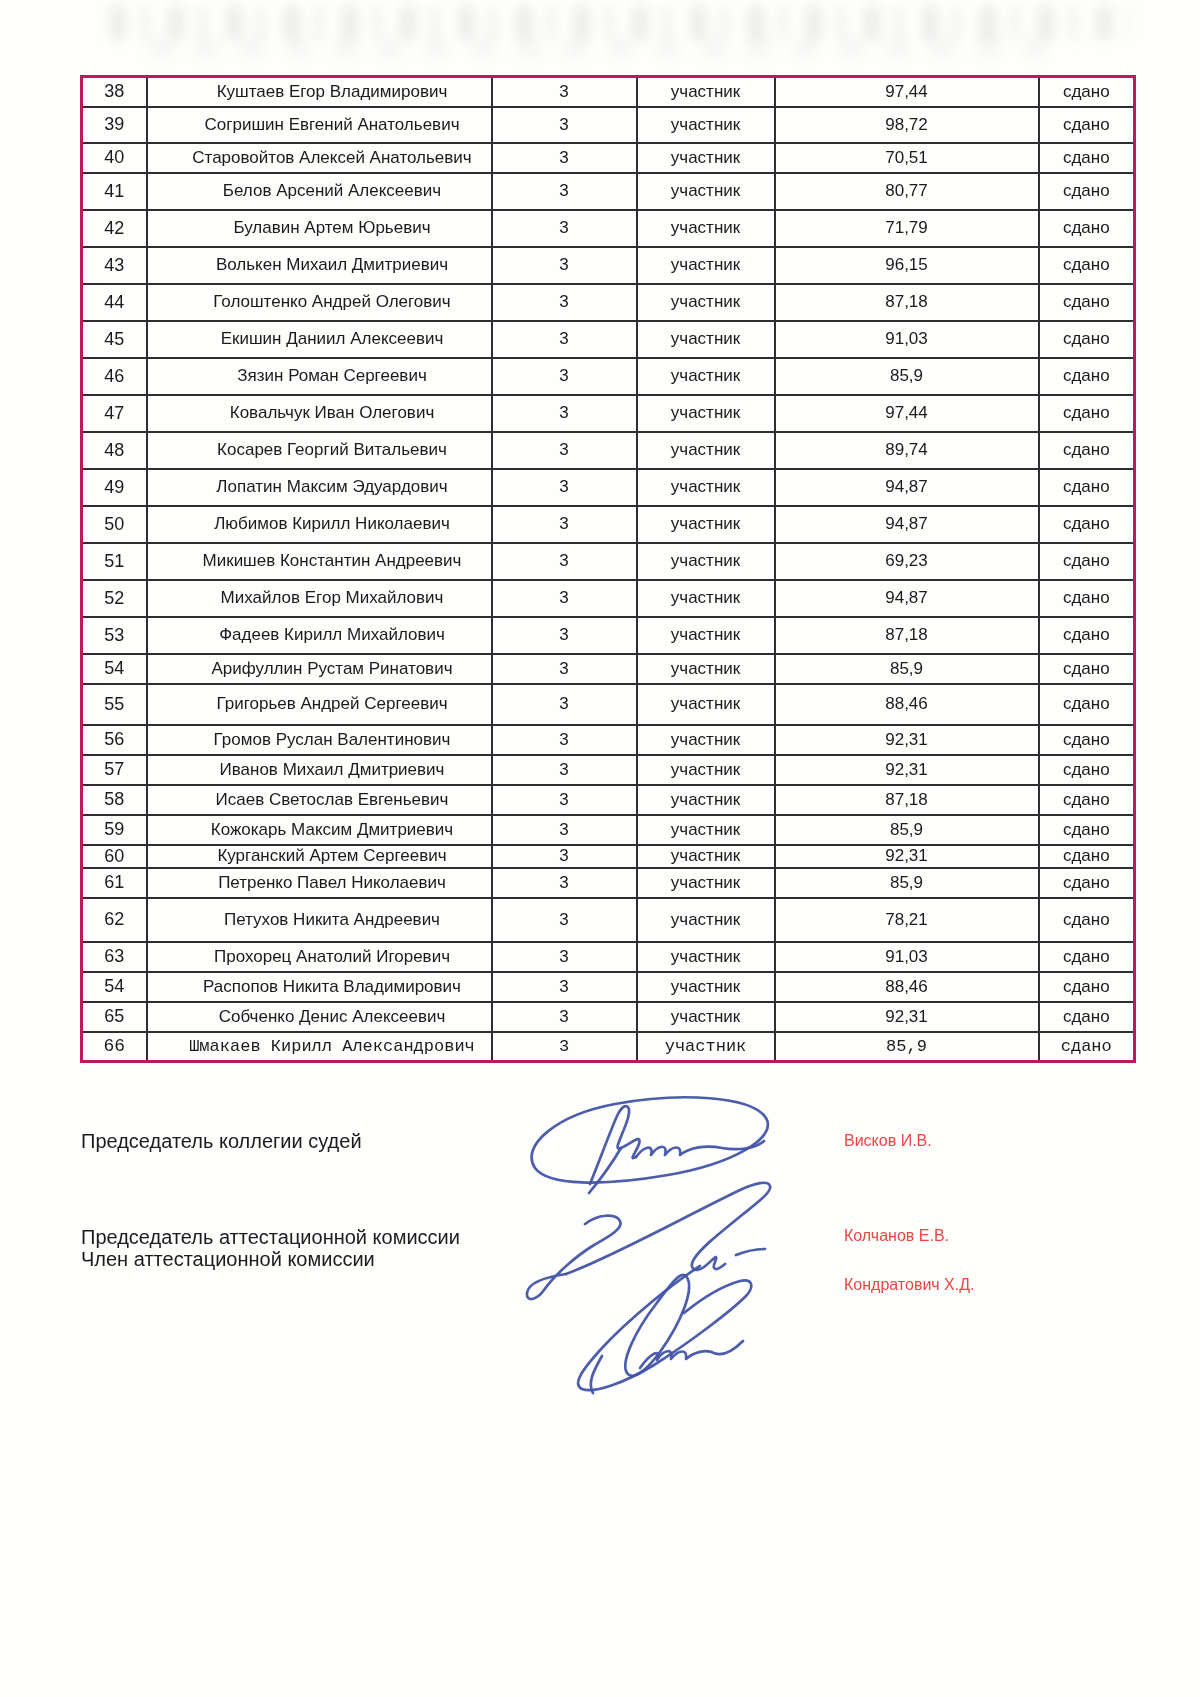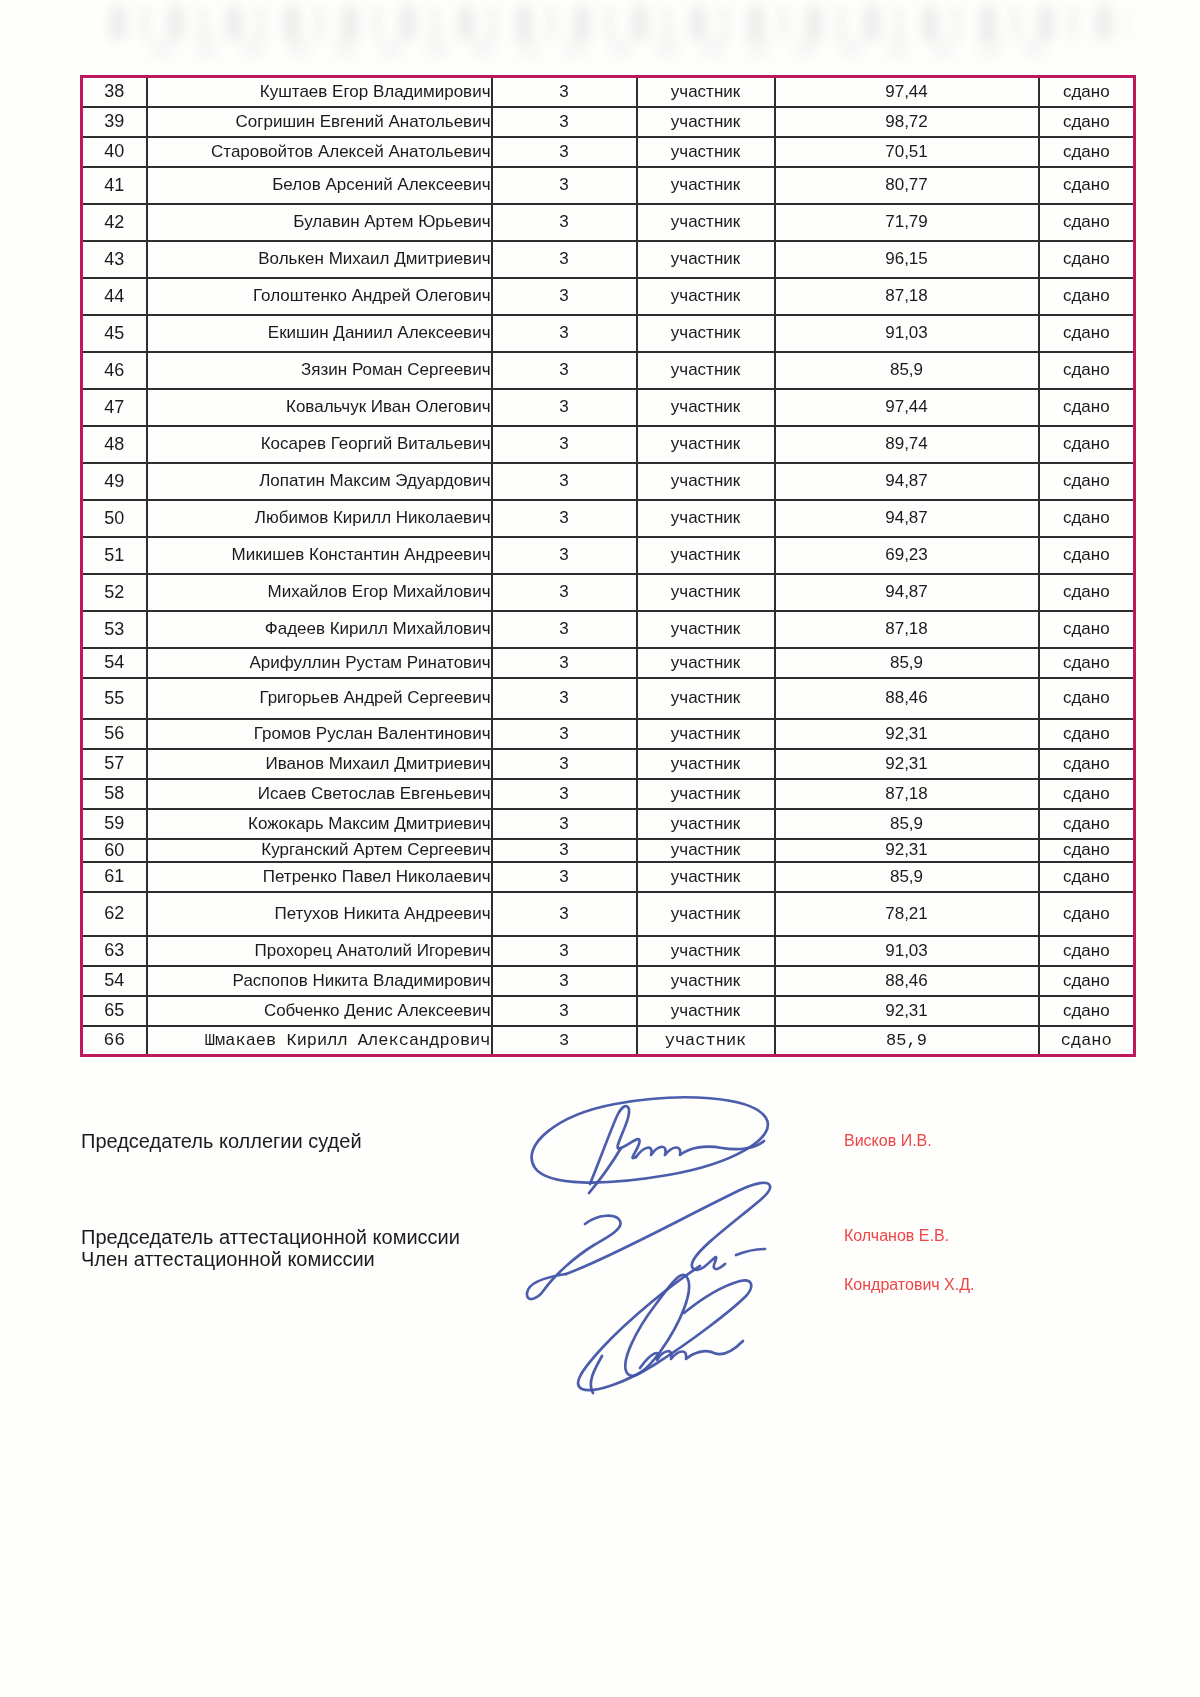--- a/index.html
+++ b/index.html
@@ -32,21 +32,21 @@
     border-collapse:collapse; table-layout:fixed;
   }
   table.results td {
     border:2px solid #2e2e2e;
     padding:0;
     text-align:center; vertical-align:middle;
     font-size:17px; color:#1b1b1b;
     white-space:nowrap; overflow:hidden;
   }
   table.results td.c-number { font-size:18px; }
-  table.results td.c-name   { text-align:right; padding-left:26px; }
+  table.results td.c-name   { text-align:center; padding-left:26px; }
   table.results { border:3px solid #be185d; }
 
   .sig-label {
     position:absolute; left:81px;
     font-size:20px; color:#1c1c1c; white-space:nowrap;
   }
   .sig-name {
     position:absolute; left:844px;
     font-size:16px; color:#ef4444; white-space:nowrap;
   }
@@ -82,21 +82,21 @@
     </colgroup>
     <tbody>
         <tr style="height: 30px;">
           <td class="c-number">38</td>
           <td class="c-name">Куштаев Егор Владимирович</td>
           <td class="c-category">3</td>
           <td class="c-role">участник</td>
           <td class="c-score">97,44</td>
           <td class="c-result">сдано</td>
         </tr>
-        <tr style="height: 30px;">
+        <tr style="height: 36px;">
           <td class="c-number">39</td>
           <td class="c-name">Согришин Евгений Анатольевич</td>
           <td class="c-category">3</td>
           <td class="c-role">участник</td>
           <td class="c-score">98,72</td>
           <td class="c-result">сдано</td>
         </tr>
         <tr style="height: 30px;">
           <td class="c-number">40</td>
           <td class="c-name">Старовойтов Алексей Анатольевич</td>

